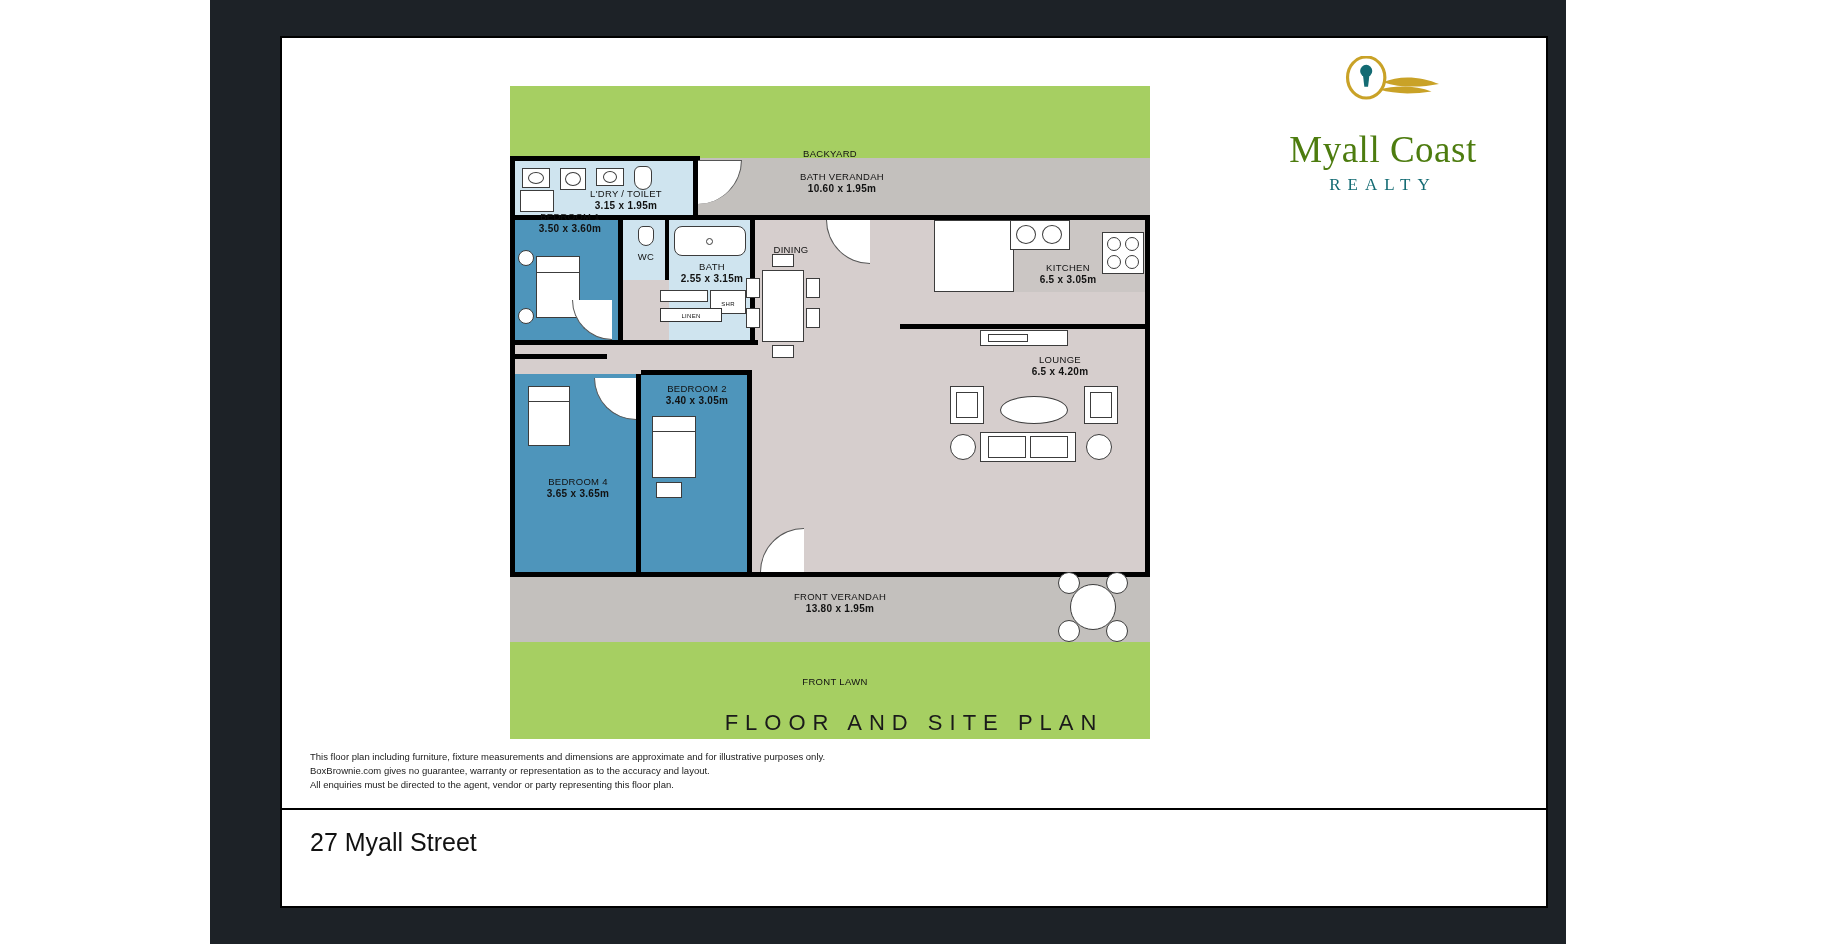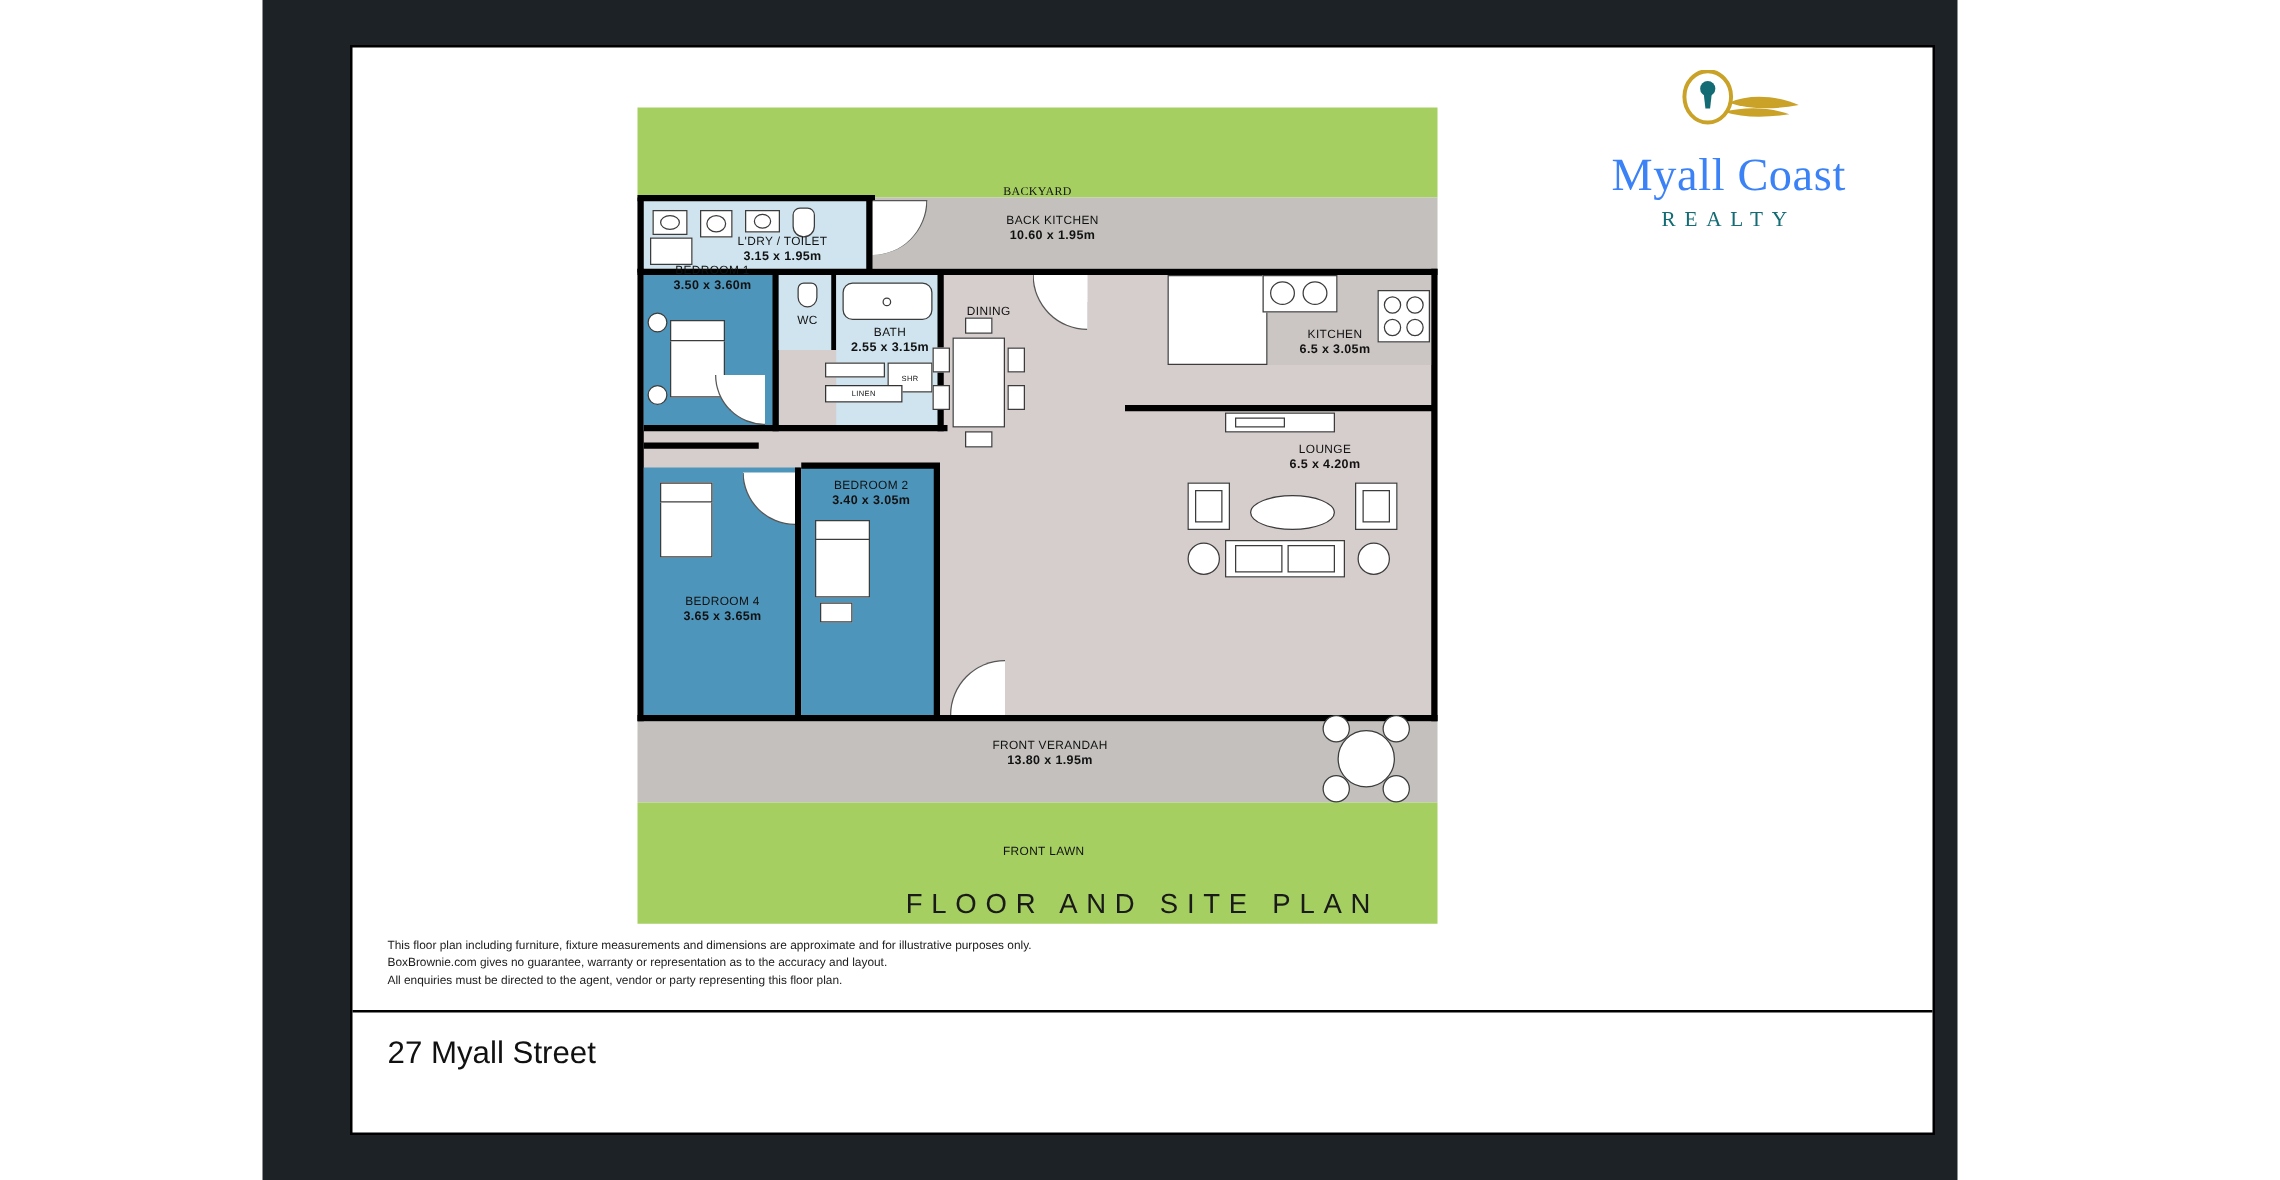--- a/index.html
+++ b/index.html
@@ -38,25 +38,25 @@
 
   
   #logo {
     position: absolute;
     right: 28px; top: 18px;
     width: 270px; height: 140px;
     text-align: center;
   }
   #logo-mark { height: 56px; }
   #logo-name {
-    color: #3b82f6;
+    color: #4d7c0f;
     font-size: 37px;
     letter-spacing: 0.5px;
     font-family: "Liberation Serif", serif;
-    margin-top: 2px;
+    margin-top: 12px;
     white-space: nowrap;
   }
   #logo-sub {
     color: #136b73;
     font-size: 17px;
     letter-spacing: 7px;
     font-family: "Liberation Serif", serif;
     margin-top: 4px;
   }
 
@@ -144,25 +144,25 @@
         <path d="M100 28 C118 20 142 22 160 30 C140 34 118 34 100 28 Z" fill="#c9a227"></path>
         <path d="M96 36 C114 31 136 32 152 38 C132 41 112 41 96 36 Z" fill="#c9a227"></path>
       </svg>
       <div id="logo-name">Myall Coast</div>
       <div id="logo-sub">REALTY</div>
     </div>
 
     <div id="plan">
 
       <div class="abs lawn" style="left:0;top:0;width:640px;height:72px;"></div>
-      <div class="lbl" style="left:250px;top:62px;width:140px;font-family:Liberation Serif, serif;">BACKYARD</div>
+      <div class="lbl" style="left:250px;top:62px;width:140px;">BACKYARD</div>
 
       <div class="abs verandah" style="left:0;top:72px;width:640px;height:57px;"></div>
       <div class="lbl" style="left:262px;top:85px;width:140px;">
-        <span>BACK KITCHEN</span>
+        <span>BATH VERANDAH</span>
         <span class="dim">10.60 x 1.95m</span>
       </div>
 
       <div class="abs interior" style="left:0;top:129px;width:640px;height:362px;"></div>
 
       <div class="abs verandah" style="left:0;top:491px;width:640px;height:65px;"></div>
       <div class="lbl" style="left:250px;top:505px;width:160px;">
         <span>FRONT VERANDAH</span>
         <span class="dim">13.80 x 1.95m</span>
       </div>

